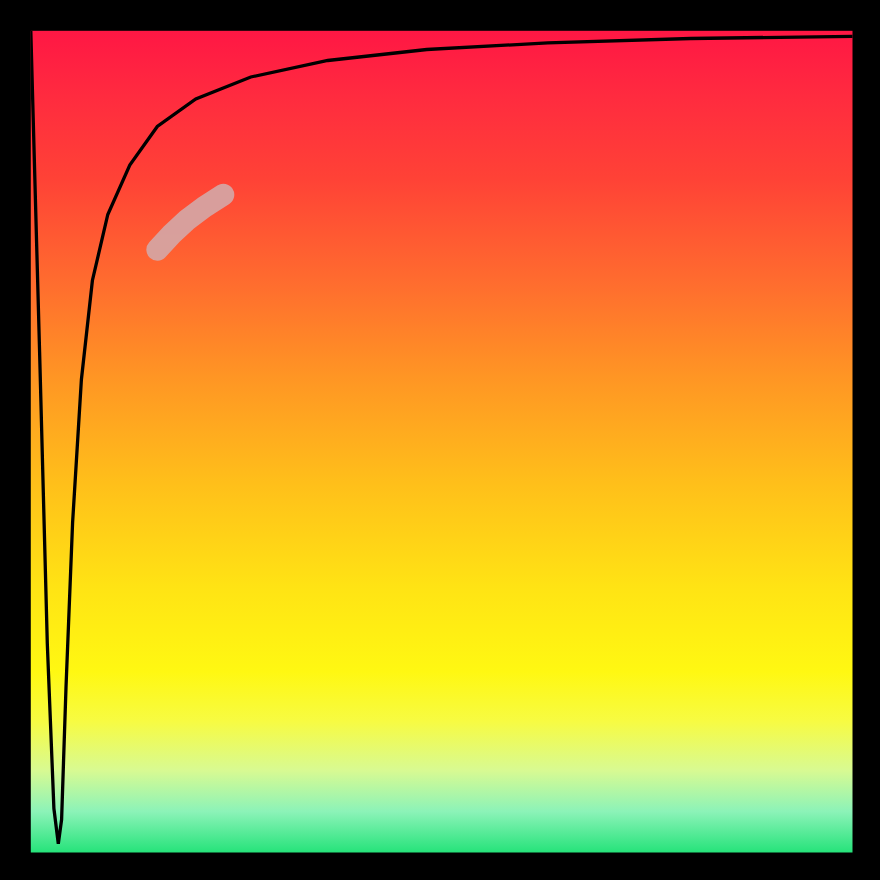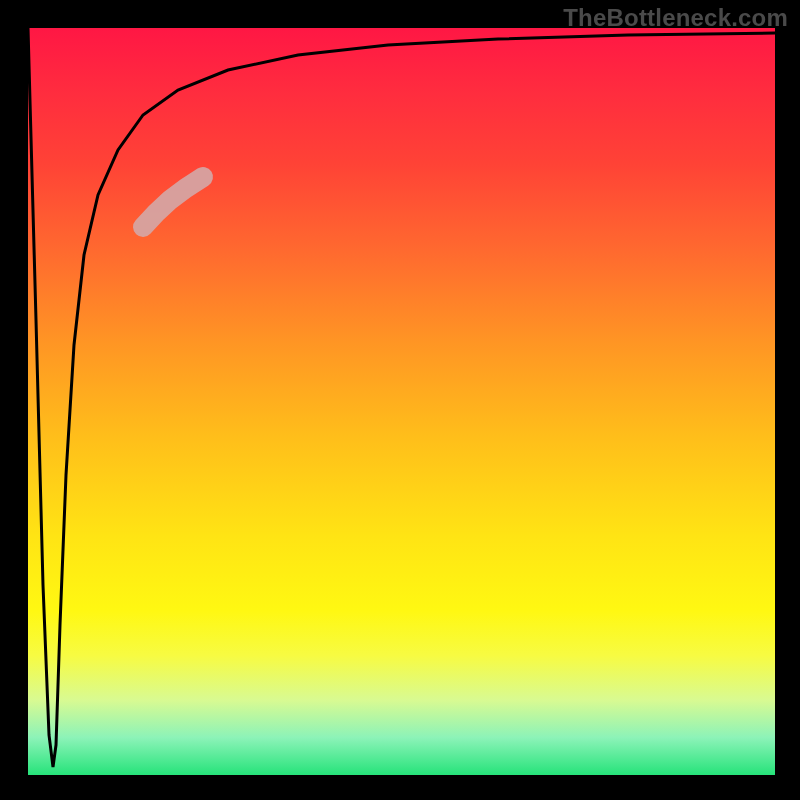--- a/index.html
+++ b/index.html
@@ -68,14 +68,13 @@
 
   <svg class="curve" viewBox="0 0 747 747" preserveAspectRatio="none">
     <g>
       <path id="hl-path" fill="none" stroke-linecap="round" d="M115 199 L128 185 L142 172 L158 160 L175 149" stroke="#d4a7a7" stroke-width="20" opacity="0.9"></path>
     </g>
     <g>
       <path id="main-path" fill="none" stroke-linecap="round" d="M0 0 L8 292 L15 557 L21 707 L25 739 L28 717 L32 597 L38 447 L46 317 L56 227 L70 167 L90 122 L115 87 L150 62 L200 42 L270 27 L360 17 L470 11 L600 7 L747 5" stroke="#000000" stroke-width="3"></path>
     </g>
   </svg>
 
-  <div class="watermark">TheBottleneck.com</div>
 </div>
 
 </body></html>

